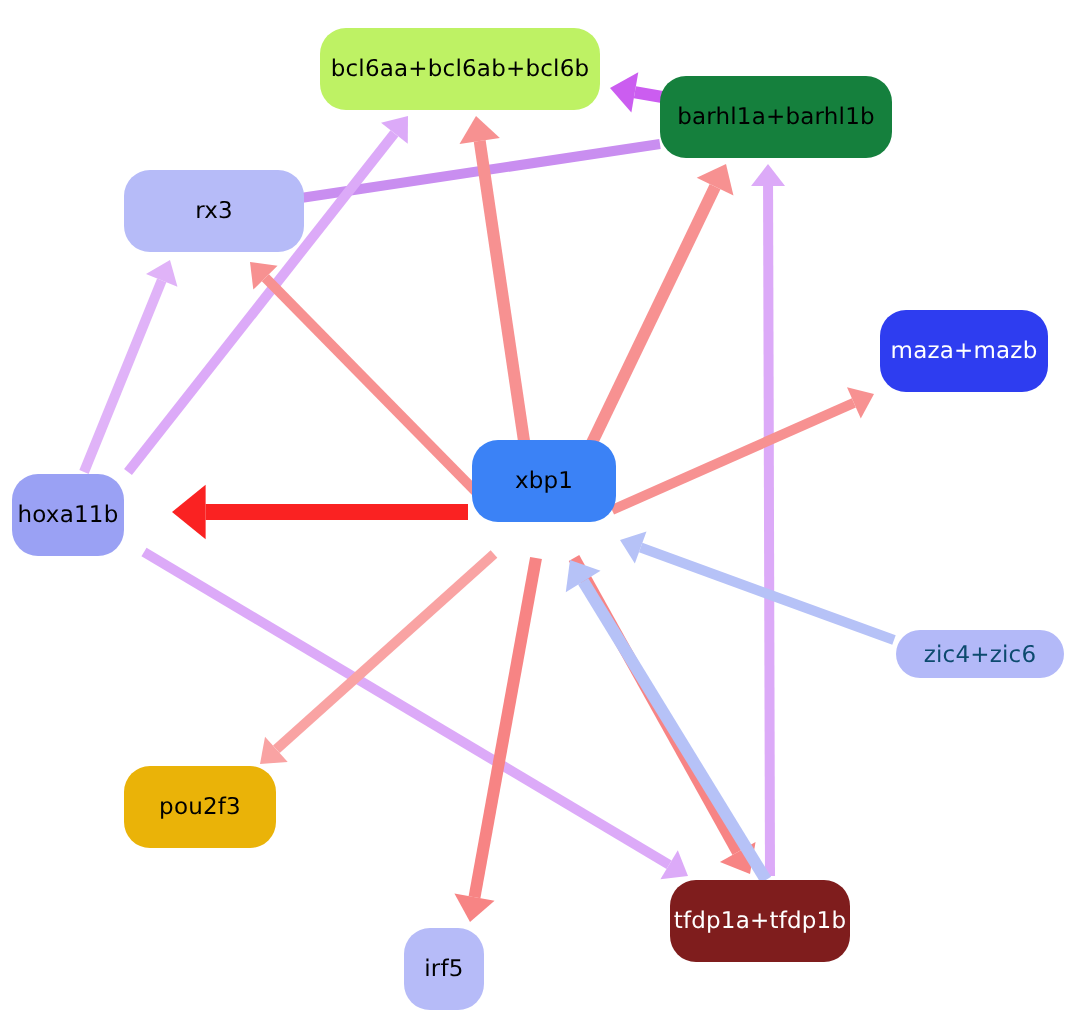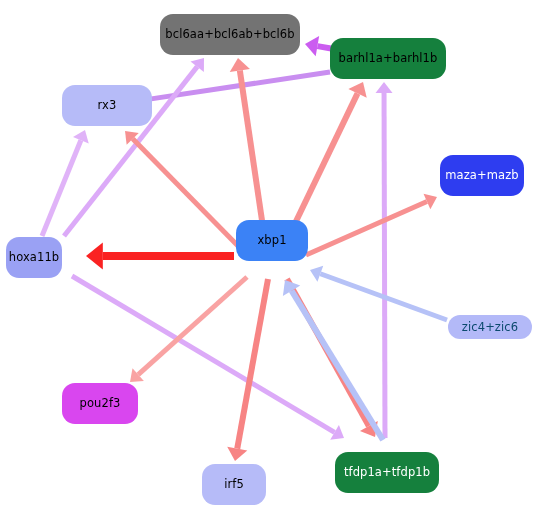--- a/index.html
+++ b/index.html
@@ -104,44 +104,44 @@
       <g>
         <line x1="383" y1="440" x2="291.58113219655434" y2="290.7447056270275" stroke="#b6c2f7" stroke-width="6" stroke-linecap="butt"></line>
         <polygon points="285,280 300.2792272279575,285.417122420293 282.88303716515117,296.07228883376195" fill="#b6c2f7"></polygon>
       </g>
       <g>
         <line x1="447" y1="320" x2="320.3333161443869" y2="273.7712832643748" stroke="#b6c2f7" stroke-width="5" stroke-linecap="butt"></line>
         <polygon points="310,270 323.24748957594926,265.786448061894 317.41914271282457,281.7561184668556" fill="#b6c2f7"></polygon>
       </g>
     </svg>
   <div id="node-layer">
-      <div class="node" style="left: 160px; top: 14px; width: 140px; height: 41px; background: #737373; color: rgb(0, 0, 0);">
+      <div class="node" style="left: 160px; top: 14px; width: 140px; height: 41px; background: #bef264; color: rgb(0, 0, 0);">
         <span class="node-label">bcl6aa+bcl6ab+bcl6b</span>
       </div>
       <div class="node" style="left: 330px; top: 38px; width: 116px; height: 41px; background: #15803d; color: rgb(0, 0, 0);">
         <span class="node-label">barhl1a+barhl1b</span>
       </div>
       <div class="node" style="left: 62px; top: 85px; width: 90px; height: 41px; background: rgb(182, 187, 248); color: rgb(0, 0, 0);">
         <span class="node-label">rx3</span>
       </div>
       <div class="node" style="left: 440px; top: 155px; width: 84px; height: 41px; background: rgb(46, 61, 240); color: rgb(255, 255, 255);">
         <span class="node-label">maza+mazb</span>
       </div>
       <div class="node" style="left: 6px; top: 237px; width: 56px; height: 41px; background: rgb(154, 161, 244); color: rgb(0, 0, 0);">
         <span class="node-label">hoxa11b</span>
       </div>
       <div class="node" style="left: 236px; top: 220px; width: 72px; height: 41px; background: #3b82f6; color: rgb(0, 0, 0);">
         <span class="node-label">xbp1</span>
       </div>
       <div class="node" style="left: 448px; top: 315px; width: 84px; height: 24px; background: rgb(179, 185, 248); color: #0c4a6e;">
         <span class="node-label">zic4+zic6</span>
       </div>
-      <div class="node" style="left: 62px; top: 383px; width: 76px; height: 41px; background: #d946ef; color: rgb(0, 0, 0);">
+      <div class="node" style="left: 62px; top: 383px; width: 76px; height: 41px; background: #eab308; color: rgb(0, 0, 0);">
         <span class="node-label">pou2f3</span>
       </div>
-      <div class="node" style="left: 335px; top: 452px; width: 104px; height: 41px; background: #15803d; color: rgb(255, 255, 255);">
+      <div class="node" style="left: 335px; top: 440px; width: 90px; height: 41px; background: #7f1d1d; color: rgb(255, 255, 255);">
         <span class="node-label">tfdp1a+tfdp1b</span>
       </div>
-      <div class="node" style="left: 202px; top: 464px; width: 64px; height: 41px; background: rgb(182, 187, 248); color: rgb(0, 0, 0);">
+      <div class="node" style="left: 202px; top: 464px; width: 40px; height: 41px; background: rgb(182, 187, 248); color: rgb(0, 0, 0);">
         <span class="node-label">irf5</span>
       </div>
     </div>
 </div>
 
 </body></html>

